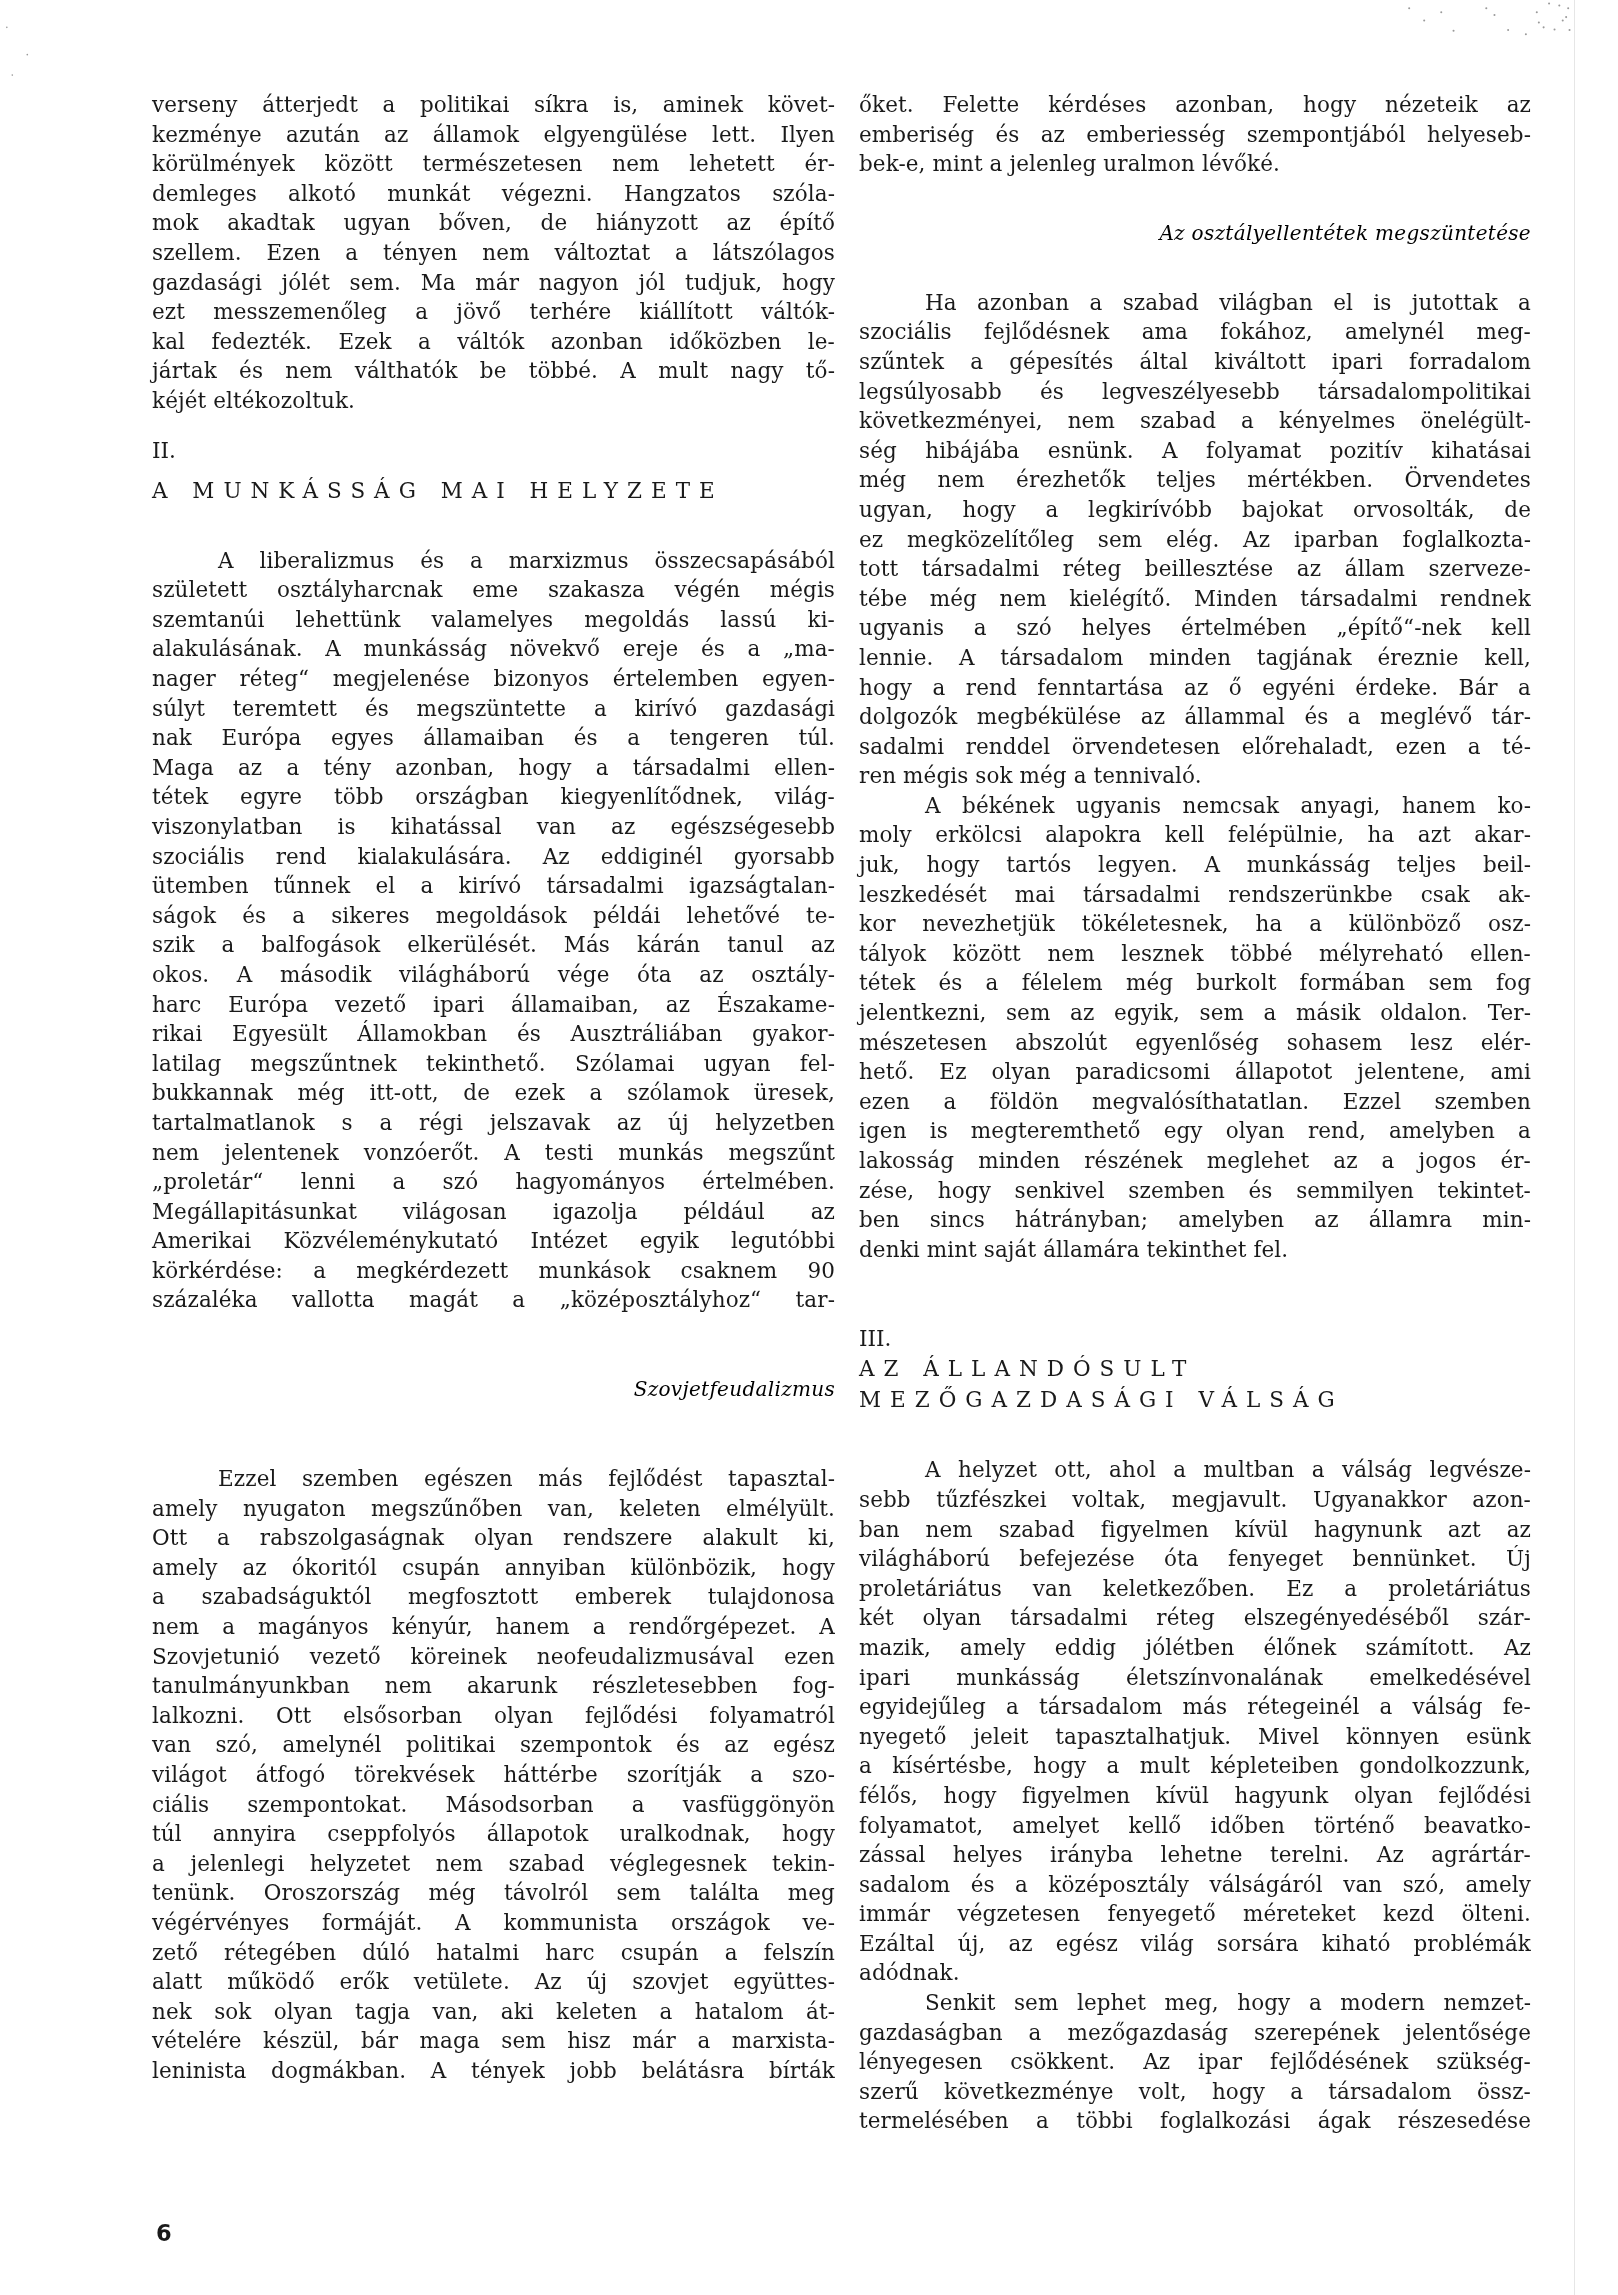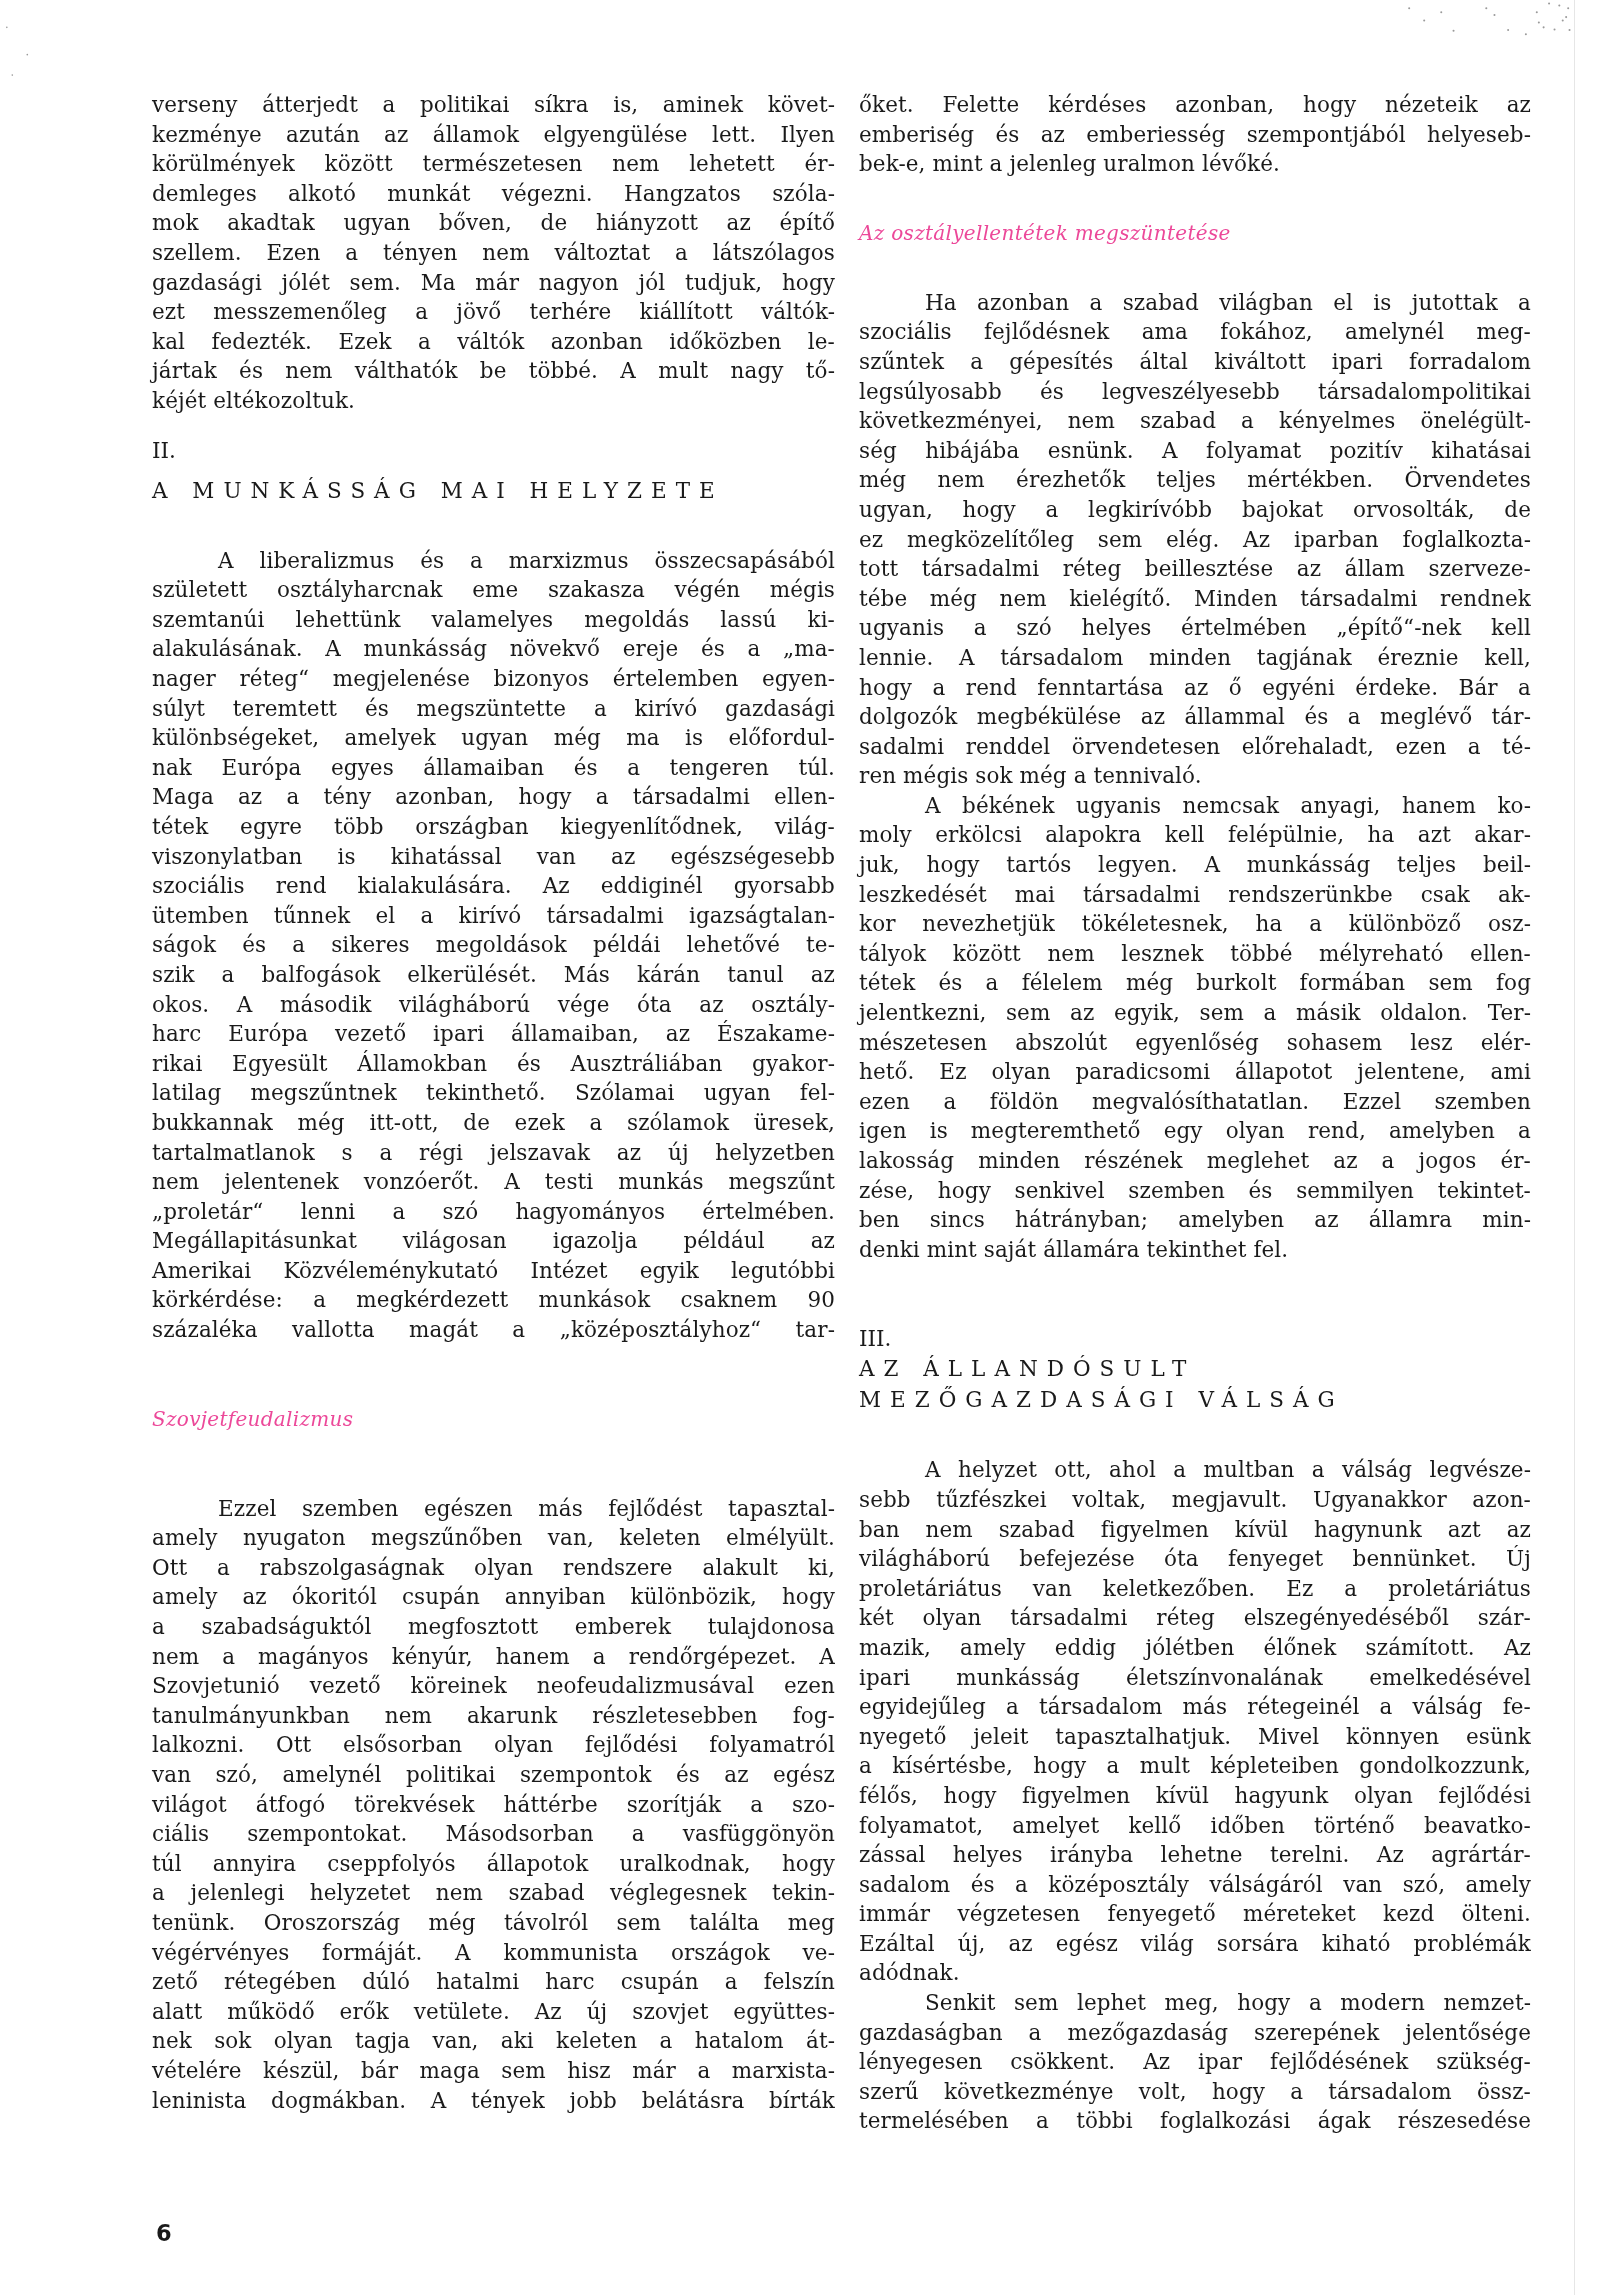--- a/index.html
+++ b/index.html
@@ -17,21 +17,21 @@
     display: block; font-size: 21.5px; line-height: 29.6px; height: 29.6px;
     white-space: nowrap; text-align: justify; text-align-last: justify;
     letter-spacing: 0.1px;
   }
   .line.last { text-align-last: left; }
   .line.indent { padding-left: 66px; }
   .section-num { text-align: left; font-size: 21.5px; line-height: 29px; }
   .section-title {
     text-align: left; font-size: 21.5px; letter-spacing: 9px; line-height: 31px;
   }
-  .subhead { text-align: left; font-style: italic; font-size: 20px; line-height: 29px; letter-spacing: 0.3px; color: #ec4899; }
+  .subhead { text-align: right; font-style: italic; font-size: 20px; line-height: 29px; letter-spacing: 0.3px; color: #000000; }
   .gap-s { height: 20.5px; }
   .gap-m { height: 40px; }
   .gap-l { height: 60px; }
   .page-num {
     position: absolute; left: 156px; top: 2220px; font-weight: bold;
     font-size: 22.5px; font-family: "DejaVu Sans", sans-serif;
   }
 </style>
 </head>
 <body>
@@ -83,21 +83,20 @@
   <div class="section-title" style="margin-top:9.6px">A MUNKÁSSÁG MAI HELYZETE</div>
   <div class="gap-m"></div>
 
   <div>
     <span class="line indent">A liberalizmus és a marxizmus összecsapásából</span>
     <span class="line">született osztályharcnak eme szakasza végén mégis</span>
     <span class="line">szemtanúi lehettünk valamelyes megoldás lassú ki-</span>
     <span class="line">alakulásának. A munkásság növekvő ereje és a „ma-</span>
     <span class="line">nager réteg“ megjelenése bizonyos értelemben egyen-</span>
     <span class="line">súlyt teremtett és megszüntette a kirívó gazdasági</span>
-    <span class="line">különbségeket, amelyek ugyan még ma is előfordul-</span>
     <span class="line">nak Európa egyes államaiban és a tengeren túl.</span>
     <span class="line">Maga az a tény azonban, hogy a társadalmi ellen-</span>
     <span class="line">tétek egyre több országban kiegyenlítődnek, világ-</span>
     <span class="line">viszonylatban is kihatással van az egészségesebb</span>
     <span class="line">szociális rend kialakulására. Az eddiginél gyorsabb</span>
     <span class="line">ütemben tűnnek el a kirívó társadalmi igazságtalan-</span>
     <span class="line">ságok és a sikeres megoldások példái lehetővé te-</span>
     <span class="line">szik a balfogások elkerülését. Más kárán tanul az</span>
     <span class="line">okos. A második világháború vége óta az osztály-</span>
     <span class="line">harc Európa vezető ipari államaiban, az Északame-</span>

